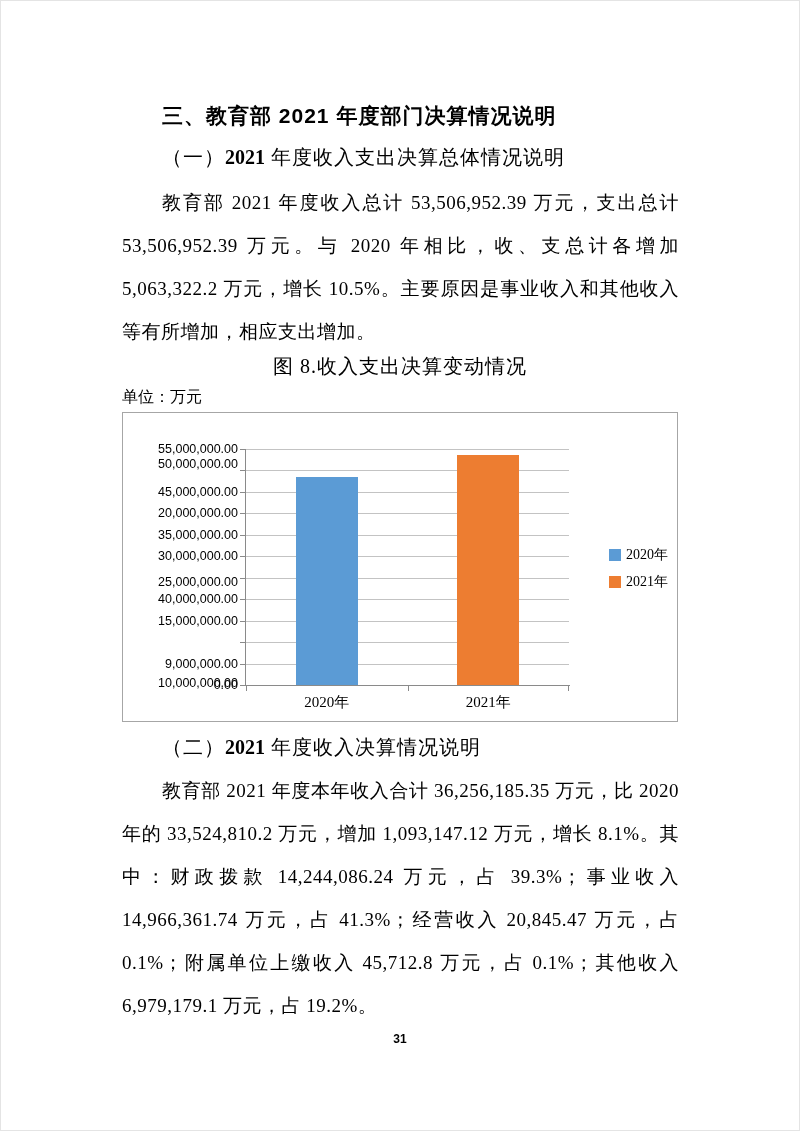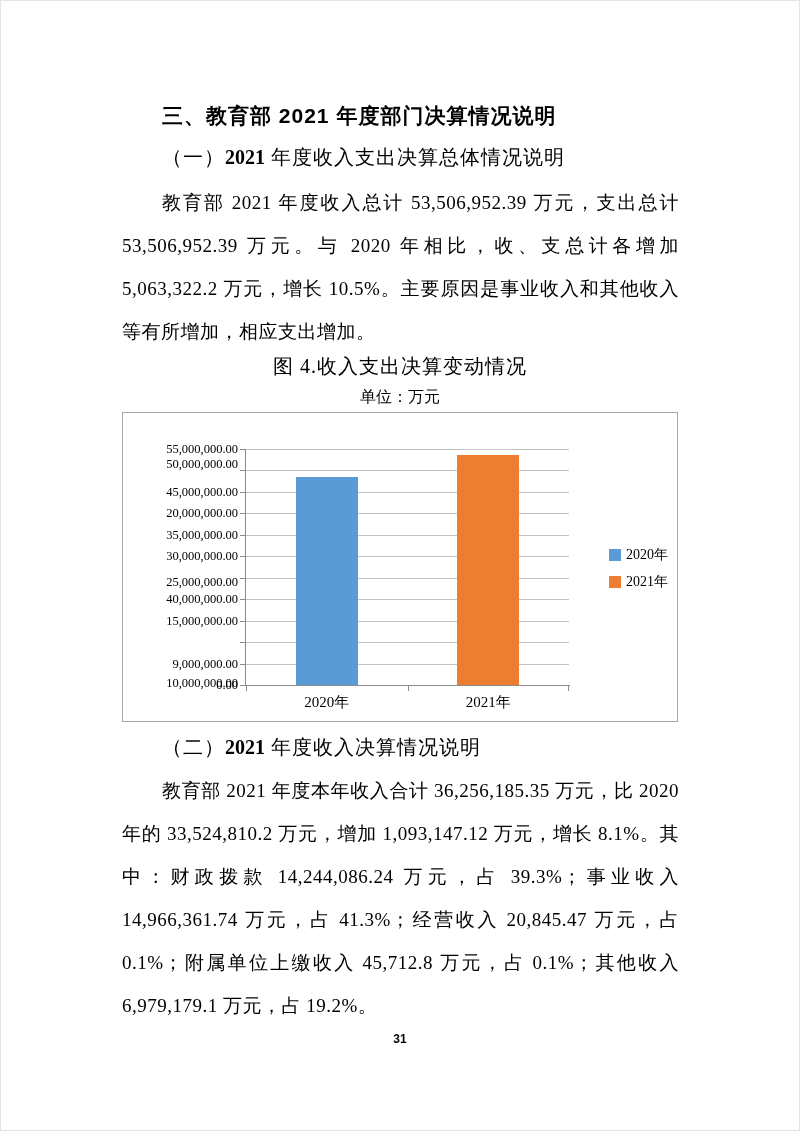--- a/index.html
+++ b/index.html
@@ -39,39 +39,39 @@
   #para2 { top:769px; }
 
   .fig-caption {
     left:122px; top:352px; width:556px;
     font-size:20px; line-height:28px;
     text-align:center; letter-spacing:1px;
   }
   .unit-label {
     left:122px; top:386px; width:556px;
     font-size:16px; line-height:22px;
-    text-align:center;
+    text-align:left;
   }
 
   .chart-box {
     left:122px; top:412px; width:554px; height:308px;
     border:1px solid #a6a6a6; background:#ffffff;
   }
   .chart-plot {
     position:absolute; left:123px; top:36px; width:323px; height:236px;
   }
   .gridline { position:absolute; left:0; width:323px; height:1px; background:#c3c3c3; }
   .yaxis   { position:absolute; left:-1px; top:0; width:1px; height:237px; background:#8a8a8a; }
   .xaxis   { position:absolute; left:-1px; top:236px; width:325px; height:1px; background:#8a8a8a; }
   .ytickmark { position:absolute; left:-6px; width:6px; height:1px; background:#8a8a8a; }
   .xtickmark { position:absolute; top:237px; width:1px; height:5px; background:#8a8a8a; }
   .ylabel {
     position:absolute; left:-128px; width:120px;
     text-align:right; font-size:12.5px; line-height:16px;
-    font-family:Liberation Serif, serif;
+    font-family:Liberation Sans, sans-serif;
   }
   .bar { position:absolute; bottom:0; width:62px; }
   .xlabel {
     position:absolute; top:244px; height:22px;
     text-align:center; font-size:15px;
     font-family:"Liberation Serif", serif;
   }
   .chart-legend { position:absolute; left:486px; top:133px; }
   .legend-row { display:flex; align-items:center; margin-bottom:9px; }
   .legend-swatch { width:12px; height:12px; margin-right:5px; flex:0 0 auto; }
@@ -86,21 +86,21 @@
 </style>
 </head>
 <body>
 
 <div class="abs main-heading">三、教育部 2021 年度部门决算情况说明</div>
 
 <div class="abs sub-heading" id="sub1"><span>（一）</span><span class="year">2021</span><span> 年度收入支出决算总体情况说明</span></div>
 
 <div class="abs body-para" id="para1">教育部 2021 年度收入总计 53,506,952.39 万元，支出总计 53,506,952.39 万元。与 2020 年相比，收、支总计各增加 5,063,322.2 万元，增长 10.5%。主要原因是事业收入和其他收入等有所增加，相应支出增加。</div>
 
-<div class="abs fig-caption">图 4.收入支出决算变动情况</div>
+<div class="abs fig-caption">图 8.收入支出决算变动情况</div>
 
 <div class="abs unit-label">单位：万元</div>
 
 <div class="abs chart-box">
   <div class="chart-plot">
     <div class="yaxis"></div>
     <div class="xaxis"></div>
   <div class="ytickmark" style="top: 236px; background: rgb(138, 138, 138);"></div>
       <div class="ylabel" style="top: 228px;">0.00</div>
       <div class="gridline" style="top: 214.545px; background: rgb(195, 195, 195);"></div>

